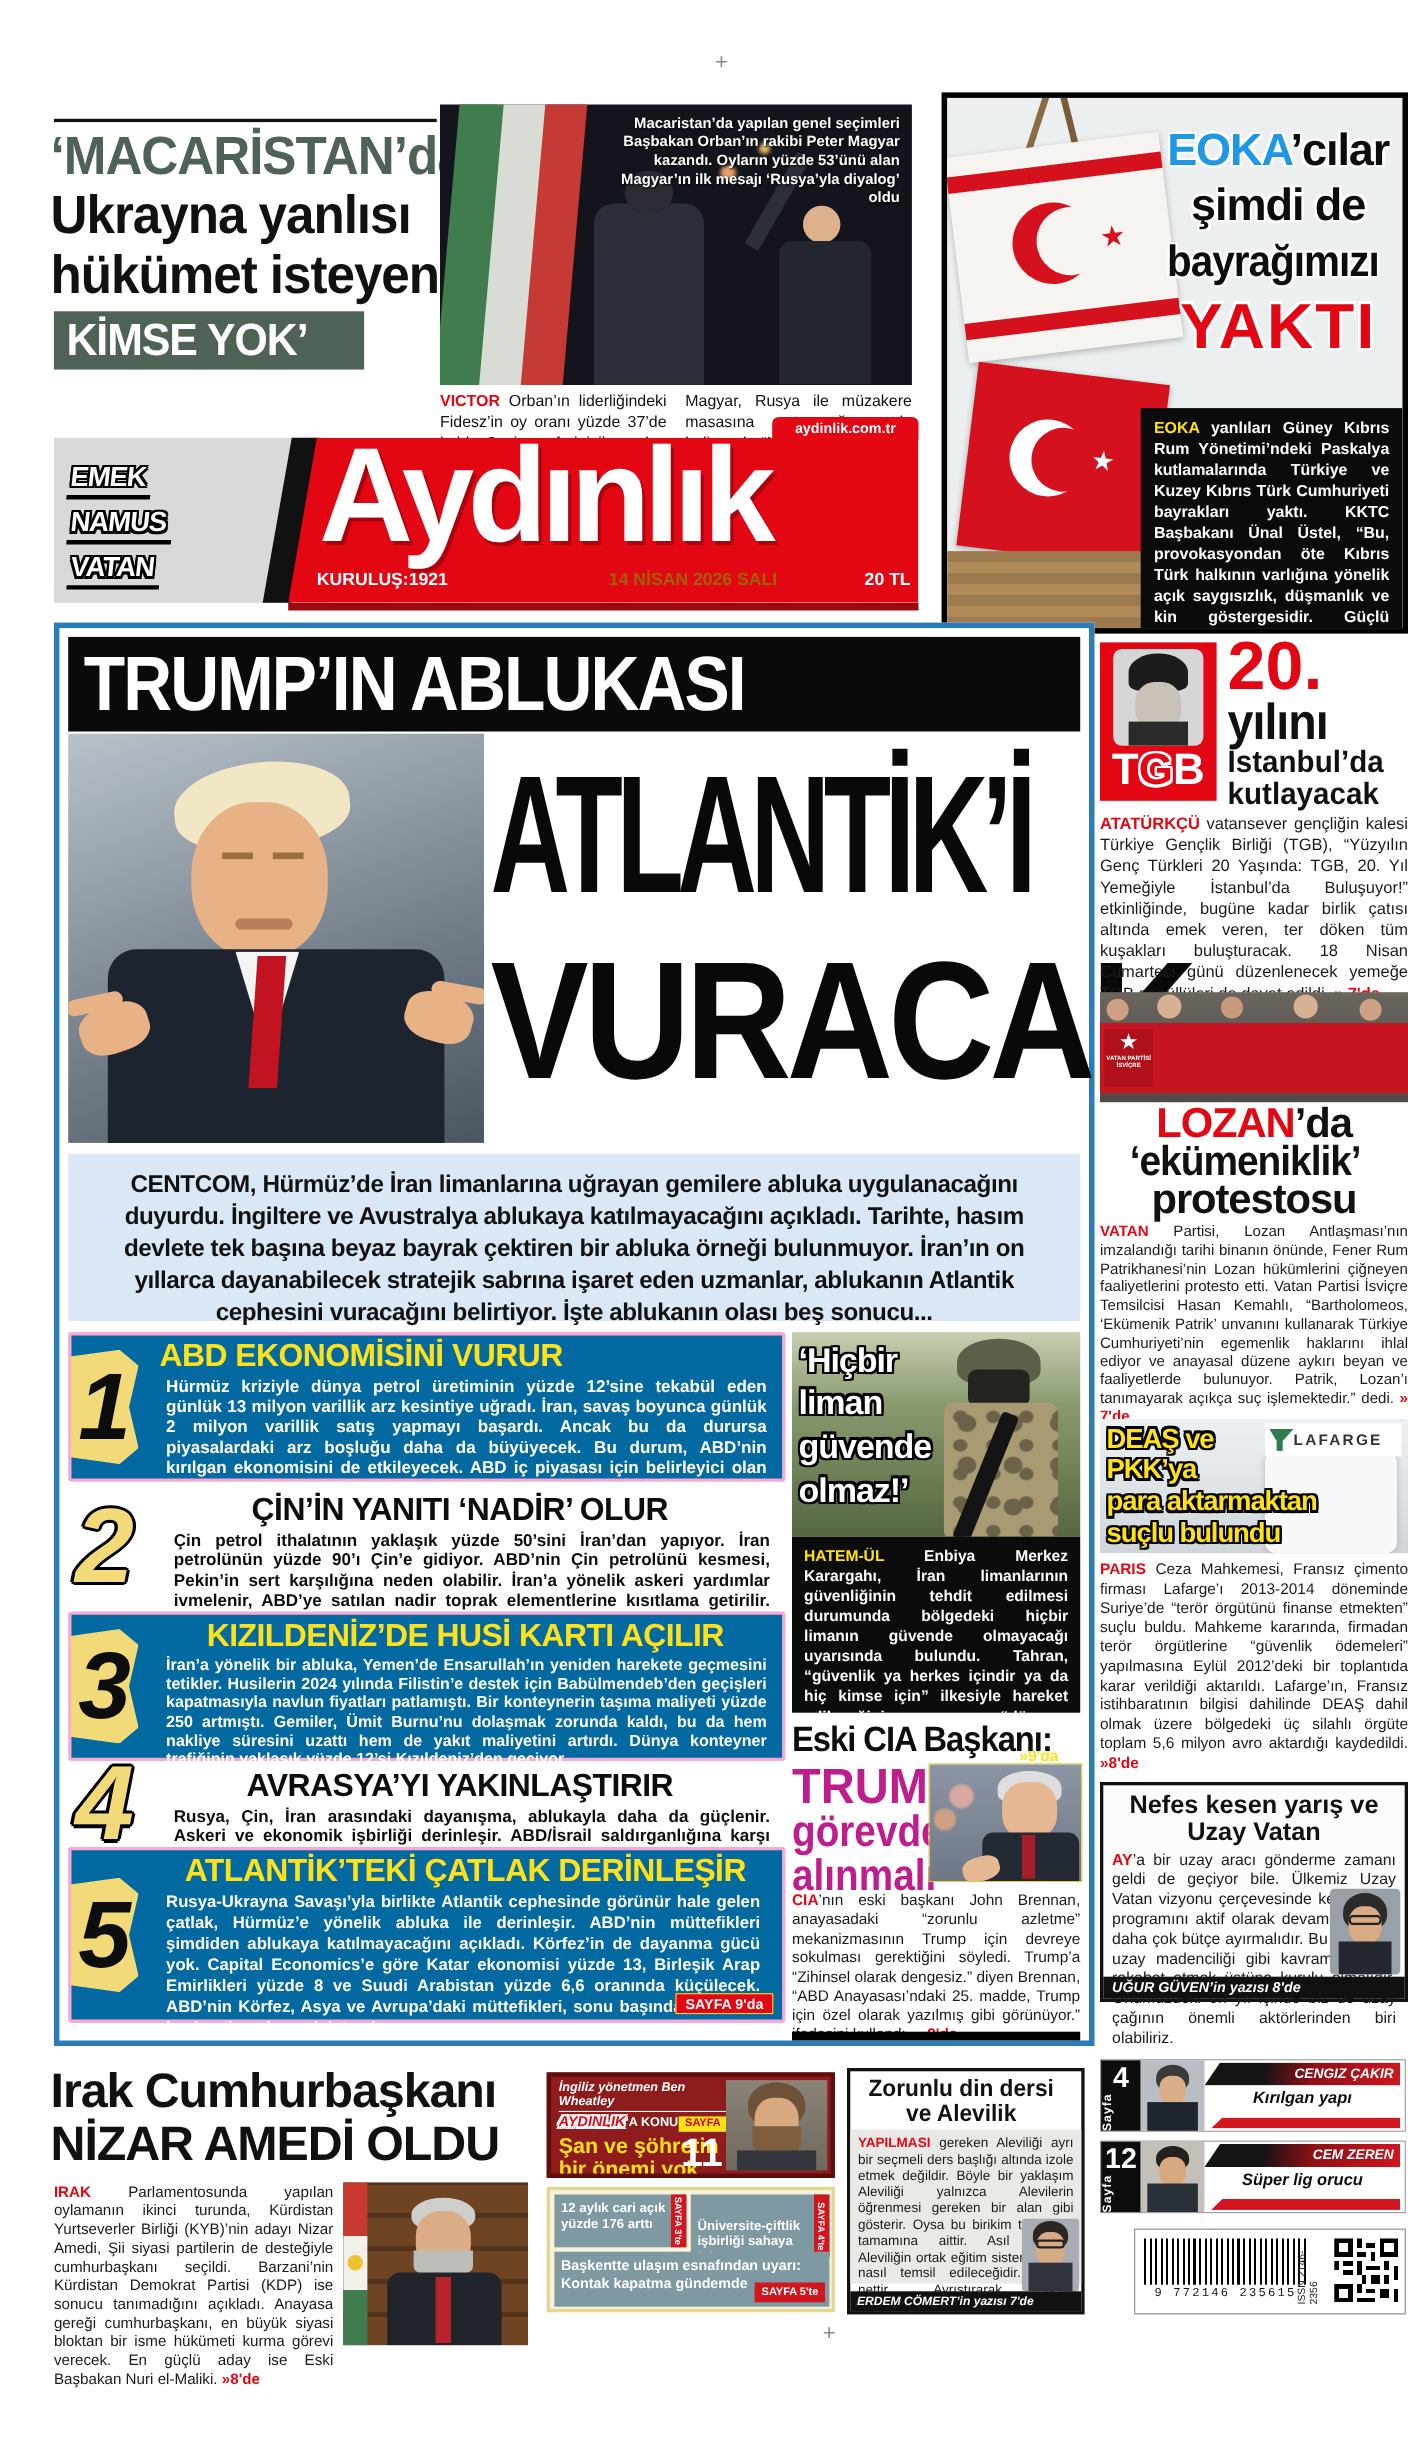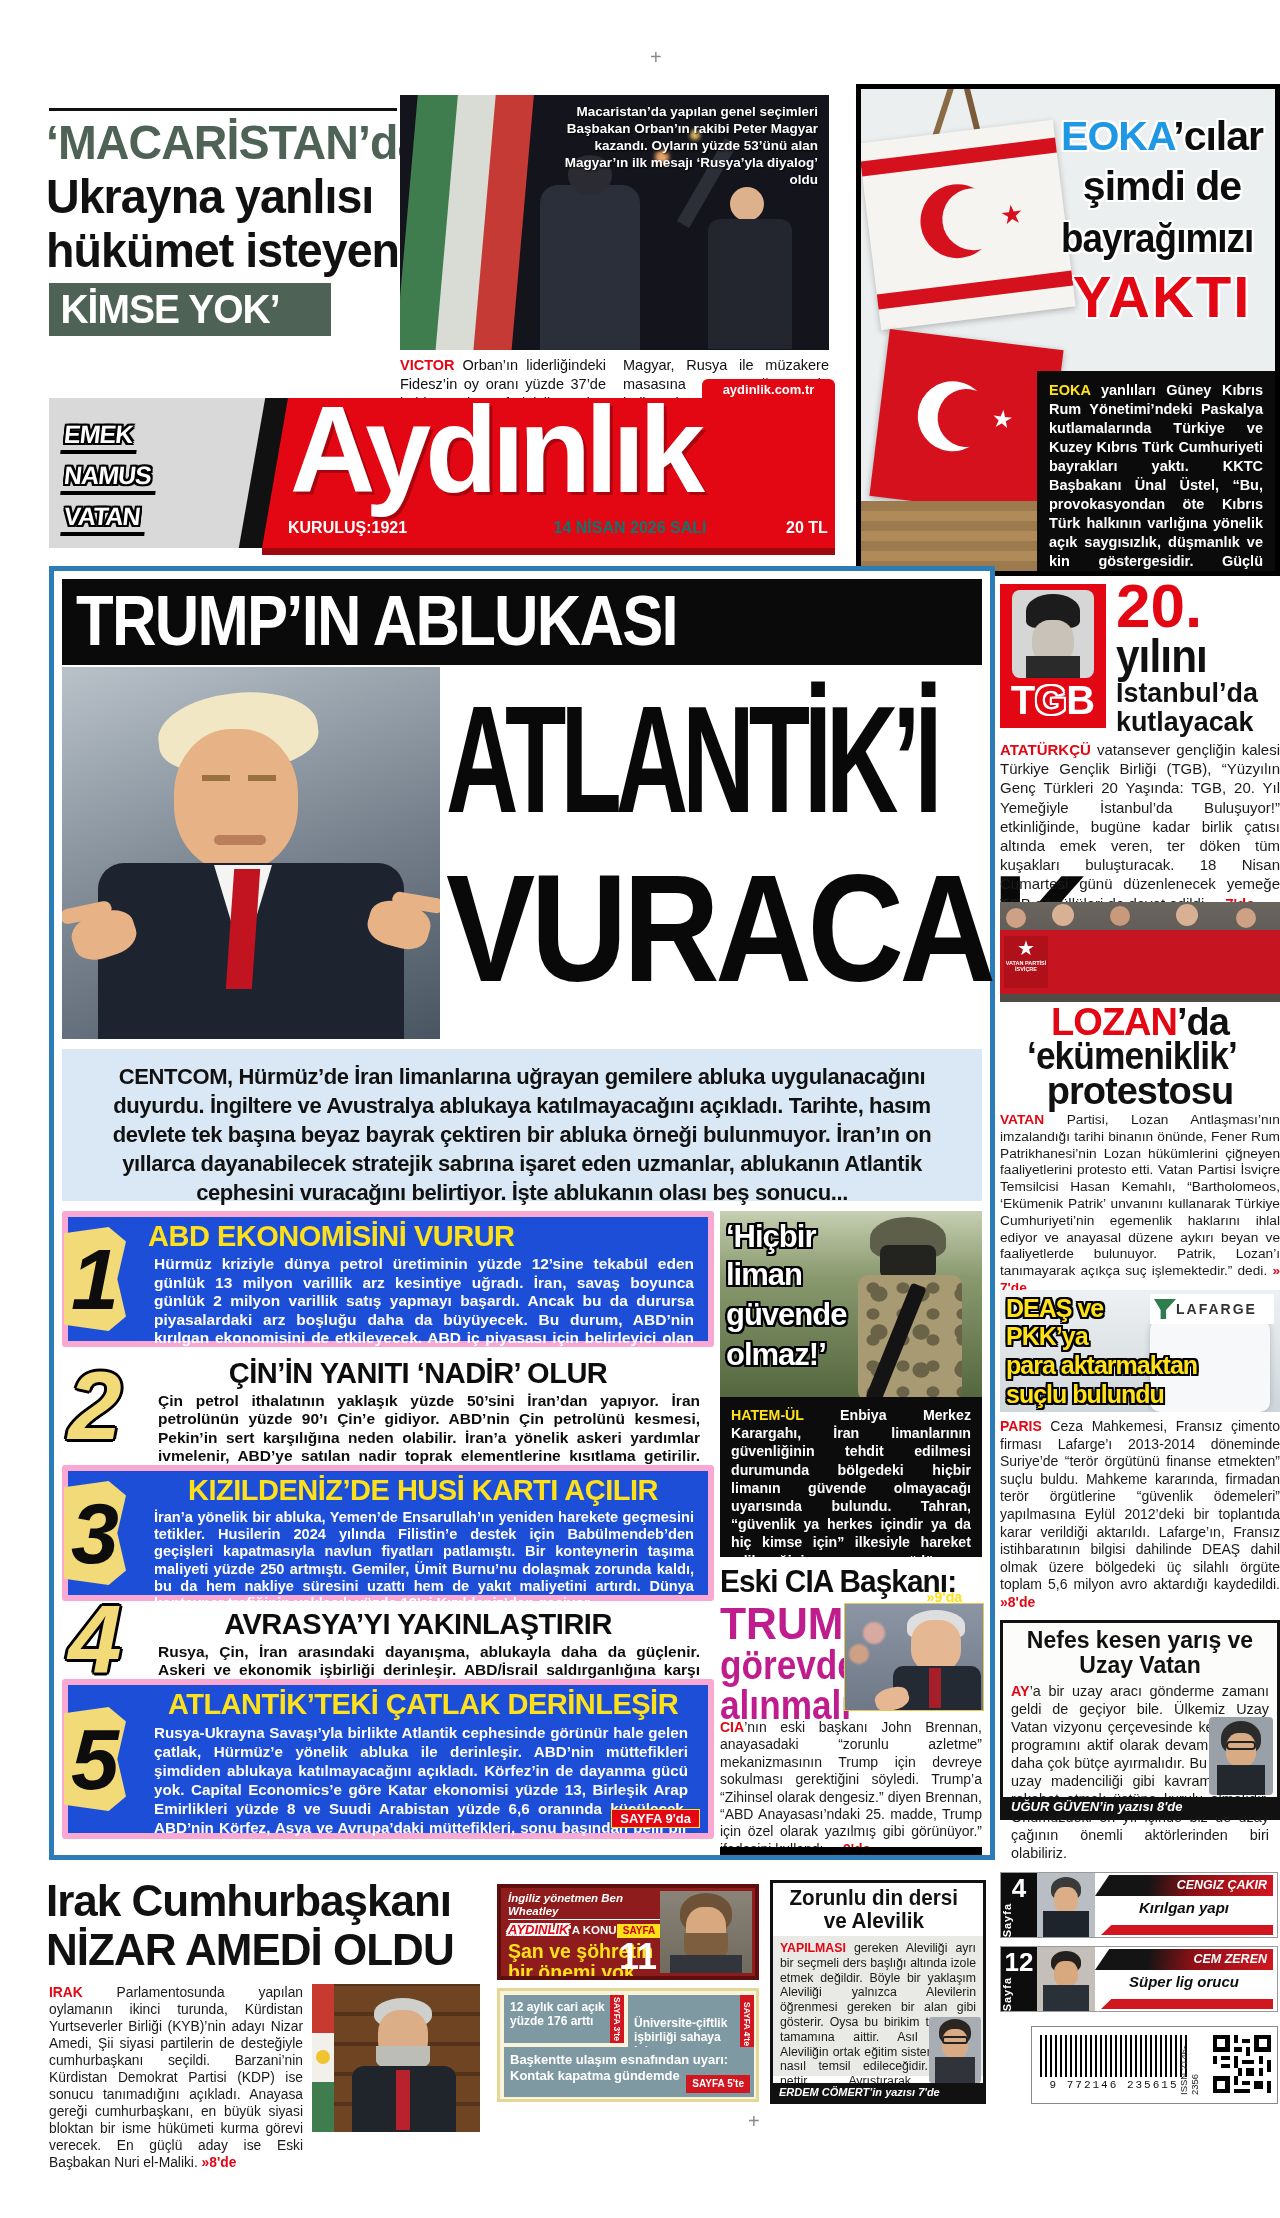--- a/index.html
+++ b/index.html
@@ -8,21 +8,21 @@
   .abs{position:absolute}
   .cx{display:inline-block;transform:scaleX(var(--sx,1));transform-origin:left top;white-space:nowrap}
   .j{text-align:justify;text-justify:inter-word}
   .red{color:#e30613}
   .yel{color:#ffe11a}
   .ow{text-shadow:2px 0 0 #fff,-2px 0 0 #fff,0 2px 0 #fff,0 -2px 0 #fff,2px 2px 0 #fff,-2px -2px 0 #fff,2px -2px 0 #fff,-2px 2px 0 #fff}
   .ob{text-shadow:2px 0 0 #000,-2px 0 0 #000,0 2px 0 #000,0 -2px 0 #000,2px 2px 0 #000,-2px -2px 0 #000,2px -2px 0 #000,-2px 2px 0 #000}
   .hl{font-weight:900;letter-spacing:-1px}
   
   .sec{position:absolute;left:8px;width:652px;box-sizing:border-box}
-  .sec.teal{background:#1d4ed8;border:6px solid #f9a8d4;border-radius:3px}
+  .sec.teal{background:#0369a1;border:3px solid #f9a8d4;border-radius:3px}
   .sec-title{text-align:center;font-weight:900;font-size:29px;letter-spacing:-.5px;margin-top:3px}
   .sec.teal .sec-title{color:#ffe11a}
   .sec.white .sec-title{color:#0d0d0d}
   .sec-body{font-weight:700;padding:2px 14px 4px 86px;font-size:16px;line-height:19.5px;text-align:justify}
   .sec.teal .sec-body{color:#fff}
   .sec.white .sec-body{color:#0d0d0d}
   .badge{position:absolute;left:0;top:50%;transform:translateY(-50%);width:70px;text-align:center}
   .badge .rib{position:absolute;left:4px;top:50%;transform:translateY(-50%);width:62px;height:104px;
       background:#f3da79;clip-path:polygon(0% 6%,72% 0%,100% 14%,86% 50%,100% 86%,72% 100%,0% 94%)}
   .badge span{position:relative;font-size:86px;font-weight:900;color:#0d0d0d;line-height:104px;font-style:italic}
@@ -116,21 +116,21 @@
 <div class="abs" style="left:262px;top:398px;width:573px;height:150px;background:#e30613;clip-path:polygon(26px 0,100% 0,100% 100%,0 100%)"></div>
 <div class="abs" style="left:262px;top:548px;width:573px;height:7px;background:#9c0a10"></div>
 <div class="abs" style="left:702px;top:379px;width:133px;height:21px;background:#e30613;border-radius:6px 6px 0 0;text-align:center;color:#fff;font-weight:700;font-size:13px;line-height:21px">aydinlik.com.tr</div>
 <div class="abs" style="left:62px;top:420px">
   <div class="hl ob" style="color:#fff;font-size:25px;transform:skewX(-6deg);border-bottom:4px solid #000;padding:0 6px 1px 2px;margin-bottom:7px;display:inline-block">EMEK</div><br>
   <div class="hl ob" style="color:#fff;font-size:25px;transform:skewX(-6deg);border-bottom:4px solid #000;padding:0 6px 1px 2px;margin-bottom:7px;display:inline-block">NAMUS</div><br>
   <div class="hl ob" style="color:#fff;font-size:25px;transform:skewX(-6deg);border-bottom:4px solid #000;padding:0 6px 1px 2px;display:inline-block">VATAN</div>
 </div>
 <div class="abs cx" style="--sx:.97;left:290px;top:380px;font-size:122px;font-weight:900;color:#fff;letter-spacing:-6px;line-height:140px;text-shadow:3px 3px 0 rgba(0,0,0,.25)">Aydınlık</div>
 <div class="abs" style="left:288px;top:519px;color:#fff;font-weight:900;font-size:16px">KURULUŞ:1921</div>
-<div class="abs" style="left:490px;top:519px;width:280px;text-align:center;color:#0f766e;font-weight:900;font-size:16px">14 NİSAN 2026 SALI</div>
+<div class="abs" style="left:490px;top:519px;width:280px;text-align:center;color:#a16207;font-weight:900;font-size:16px">14 NİSAN 2026 SALI</div>
 <div class="abs" style="left:786px;top:519px;color:#fff;font-weight:900;font-size:16px">20 TL</div>
 
 <div class="abs" style="left:49px;top:566px;width:946px;height:1294px;border:5px solid #2b7cb7;background:#fff;box-sizing:border-box">
 
   <div class="abs" style="left:8px;top:8px;width:920px;height:86px;background:#0a0a0a">
     <span class="cx" style="--sx:.88;color:#fff;font-weight:900;font-size:70px;line-height:84px;padding-left:16px;letter-spacing:-2px">TRUMP’IN ABLUKASI</span>
   </div>
 
   <div class="abs" style="left:8px;top:96px;width:378px;height:372px;background:linear-gradient(160deg,#b9c2c9,#77828e 55%,#4a5562);overflow:hidden">
     <div class="abs" style="left:96px;top:26px;width:160px;height:78px;background:#f2e7c4;border-radius:50% 50% 40% 40%;transform:rotate(-6deg)"></div>

